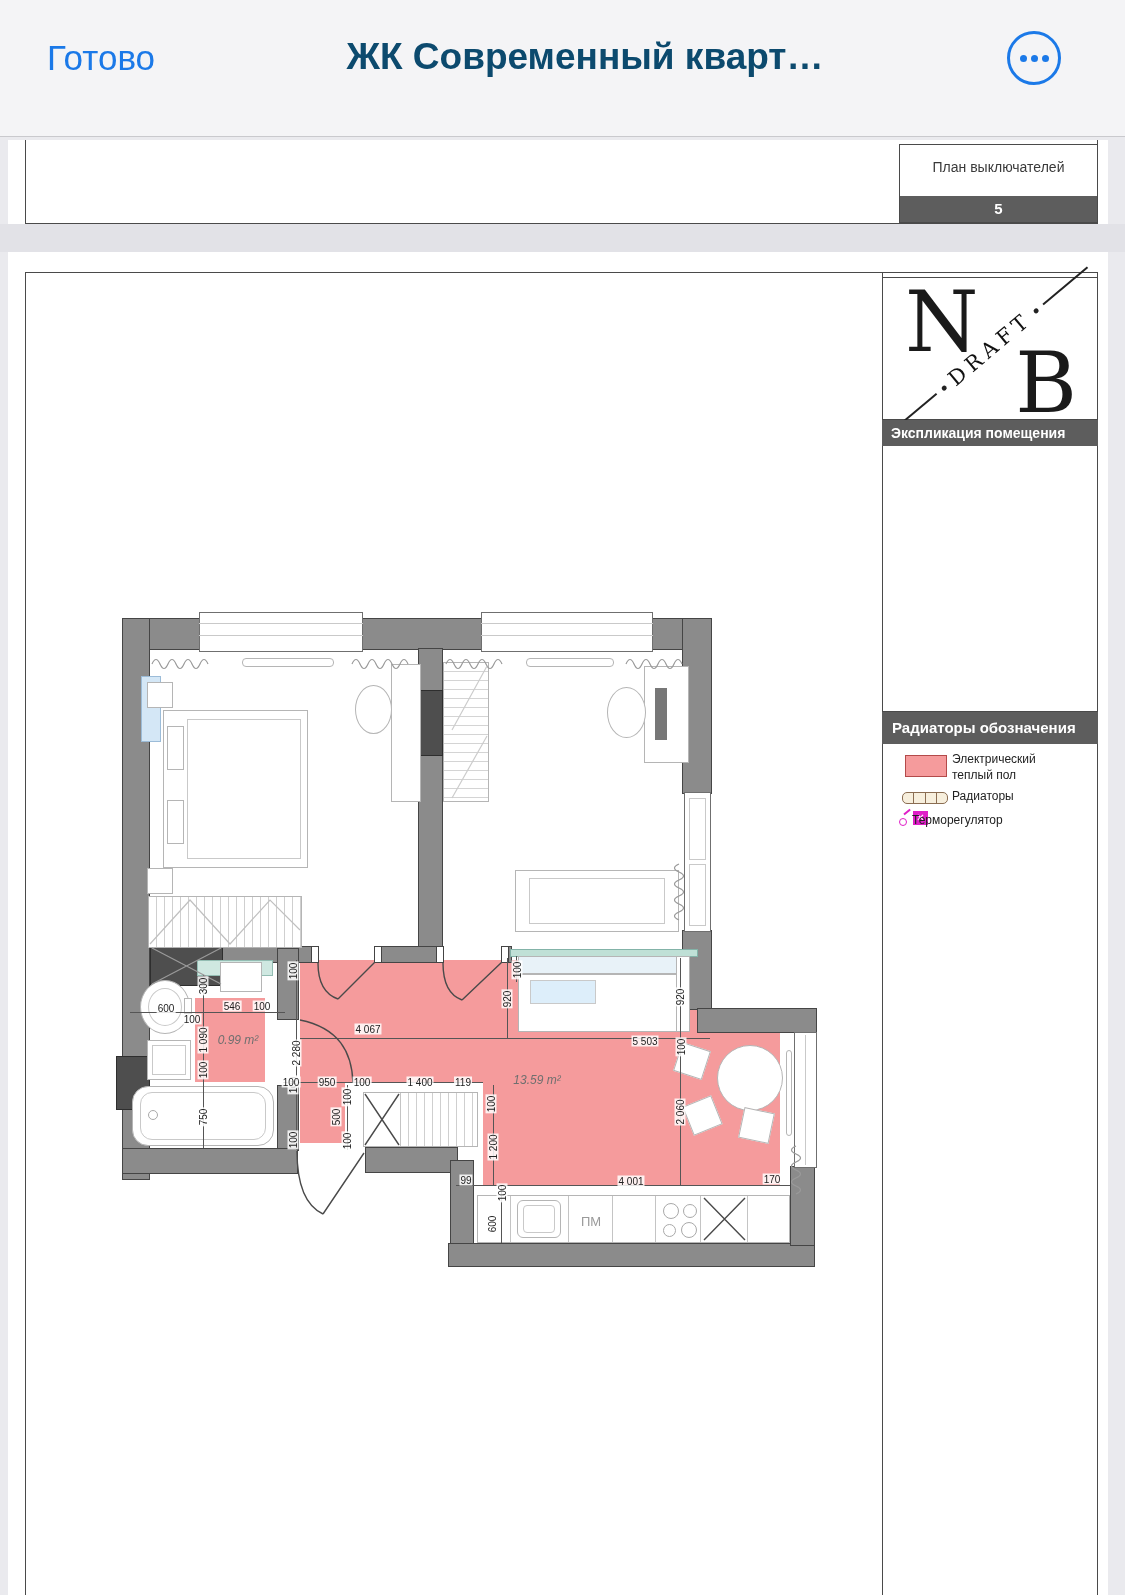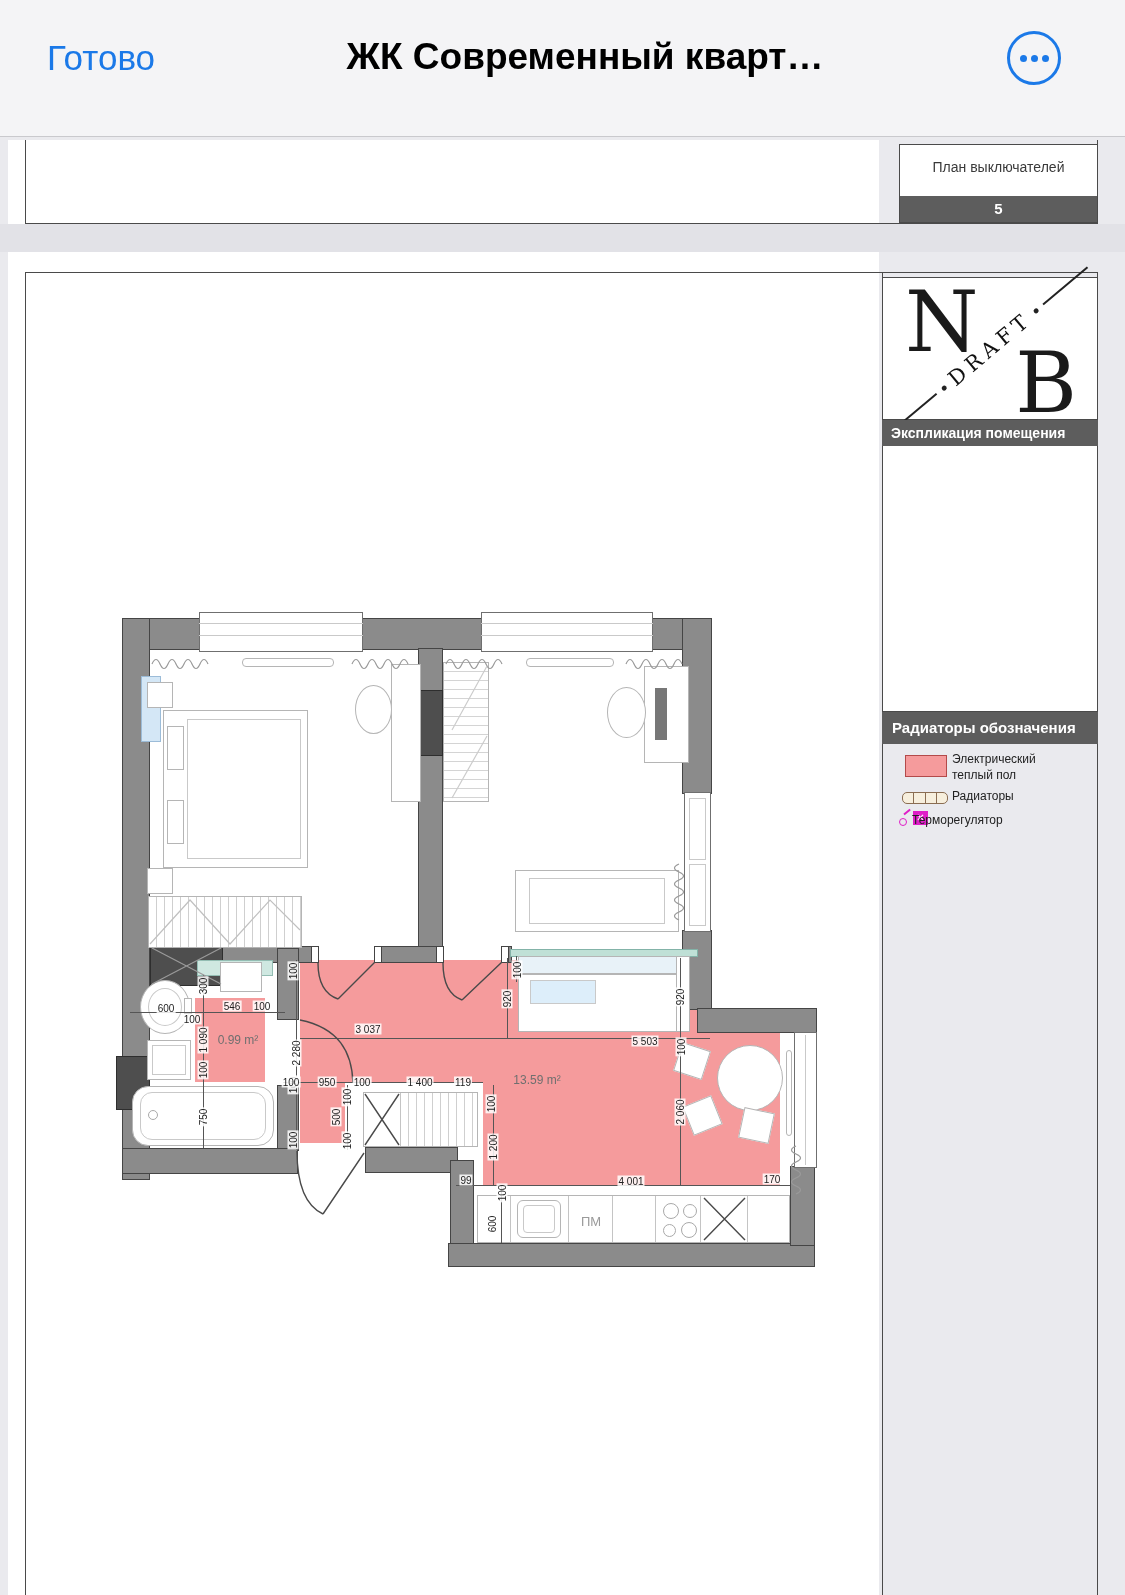--- a/index.html
+++ b/index.html
@@ -3,26 +3,26 @@
 <meta charset="utf-8">
 <style>
   html,body{margin:0;padding:0}
   body{width:1125px;height:1595px;position:relative;overflow:hidden;background:#eaeaee;
        font-family:"Liberation Sans","DejaVu Sans",sans-serif;-webkit-font-smoothing:antialiased}
   
   .navbar{position:absolute;left:0;top:0;width:1125px;height:136px;background:#f4f4f6;
           border-bottom:1px solid #c9c9cd;z-index:50}
   .nav-done{position:absolute;left:47px;top:38px;font-size:35px;color:#1b79e8;cursor:pointer}
   .nav-title{position:absolute;left:52%;top:36px;transform:translateX(-50%);font-size:37px;
-             font-weight:bold;color:#000000;white-space:nowrap}
+             font-weight:bold;color:#0c4a6e;white-space:nowrap}
   .nav-more{position:absolute;left:1007px;top:31px;width:54px;height:54px;border:3.5px solid #1b79e8;
             border-radius:50%;box-sizing:border-box;display:flex;align-items:center;justify-content:center;gap:4px;cursor:pointer}
   .nav-more i{width:7px;height:7px;border-radius:50%;background:#1b79e8}
   
-  .page{position:absolute;left:8px;width:871px;background:#fff}
+  .page{position:absolute;left:8px;width:1100px;background:#fff}
   #page1{top:140px;height:84px}
   #page2{top:252px;height:1343px}
   .gap{position:absolute;left:0;top:224px;width:1125px;height:28px;background:#e2e2e7}
   .fline{position:absolute;background:#4a4a4a}
   
   .stampbar{position:absolute;background:#5d5d5d;color:#fff;box-sizing:border-box}
   .box{position:absolute;border:1px solid #4a4a4a;box-sizing:border-box;background:#fff}
   
   .logo-n,.logo-b{position:absolute;font-family:"DejaVu Serif","Liberation Serif",serif;font-size:84px;color:#1a1a1a;line-height:1}
   .logo-diag{position:absolute;left:50%;top:50%;transform:translate(-50%,-50%) rotate(-40deg);
@@ -51,21 +51,21 @@
   .fl{position:absolute;border:1px solid #c9c9c9;box-sizing:border-box;background:transparent}
   .winbox{position:absolute;background:#fff;border:1px solid #6f6f6f;box-sizing:border-box}
   .glass{position:absolute;background:#bfe0d6;border:1px solid #83b3a8;box-sizing:border-box}
   .tealshelf{position:absolute;background:#cfe8e1;border:1px solid #93bdb3;box-sizing:border-box}
   .blue{position:absolute;background:#d4e7f6;border:1px solid #9cbcd8;box-sizing:border-box}
   .dl{position:absolute;background:#555;height:1px}
   .dlv{position:absolute;background:#555;width:1px}
   .dim{position:absolute;transform:translate(-50%,-50%);font-size:10px;color:#222;
        background:rgba(255,255,255,.85);padding:0 1px;white-space:nowrap;z-index:22}
   .dim.v{transform:translate(-50%,-50%) rotate(-90deg)}
-  .area-label{position:absolute;transform:translate(-50%,-50%);font-size:12px;color:#6f6f6f;z-index:21}
+  .area-label{position:absolute;transform:translate(-50%,-50%);font-style:italic;font-size:12px;color:#6f6f6f;z-index:21}
   .hatchv{background-image:repeating-linear-gradient(to right,transparent 0 7px,#cfcfcf 7px 8px)}
   .hatchh{background-image:repeating-linear-gradient(to bottom,transparent 0 8px,#d4d4d4 8px 9px)}
   svg.overlay{position:absolute;left:0;top:0;z-index:20;pointer-events:none}
   .divider{position:absolute;background:#c4c4c4;width:1px}
   .circ{position:absolute;border:1px solid #a9a9a9;border-radius:50%;box-sizing:border-box;background:#fff}
 </style>
 </head>
 <body>
 
 <div class="navbar">
@@ -276,21 +276,21 @@
   <div class="dlv" style="left:296px;top:960px;height:190px"></div>
   <div class="dlv" style="left:203px;top:975px;height:173px"></div>
   <div class="dlv" style="left:507px;top:958px;height:80px"></div>
   <div class="dlv" style="left:680px;top:958px;height:228px"></div>
   <div class="dlv" style="left:493px;top:1085px;height:101px"></div>
   <div class="dlv" style="left:347px;top:1085px;height:65px"></div>
   <div class="dlv" style="left:501px;top:1186px;height:57px"></div>
   <div class="dlv" style="left:516px;top:956px;height:26px"></div>
 
   <div id="plan-dims">
-      <span class="dim" style="left: 368px; top: 1029px;">3 037</span>
+      <span class="dim" style="left: 368px; top: 1029px;">4 067</span>
       <span class="dim" style="left: 645px; top: 1041px;">5 503</span>
       <span class="dim v" style="left: 296px; top: 1053px;">2 280</span>
       <span class="dim v" style="left: 507px; top: 999px;">920</span>
       <span class="dim v" style="left: 517px; top: 970px;">100</span>
       <span class="dim v" style="left: 680px; top: 997px;">920</span>
       <span class="dim v" style="left: 681px; top: 1047px;">100</span>
       <span class="dim v" style="left: 680px; top: 1112px;">2 060</span>
       <span class="dim" style="left: 631px; top: 1181px;">4 001</span>
       <span class="dim" style="left: 772px; top: 1179px;">170</span>
       <span class="dim" style="left: 466px; top: 1180px;">99</span>

